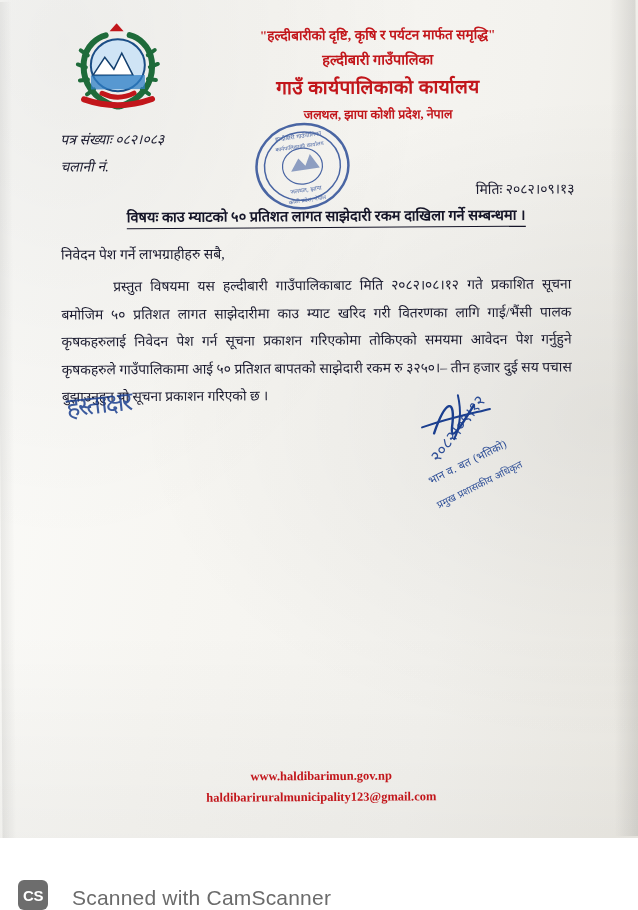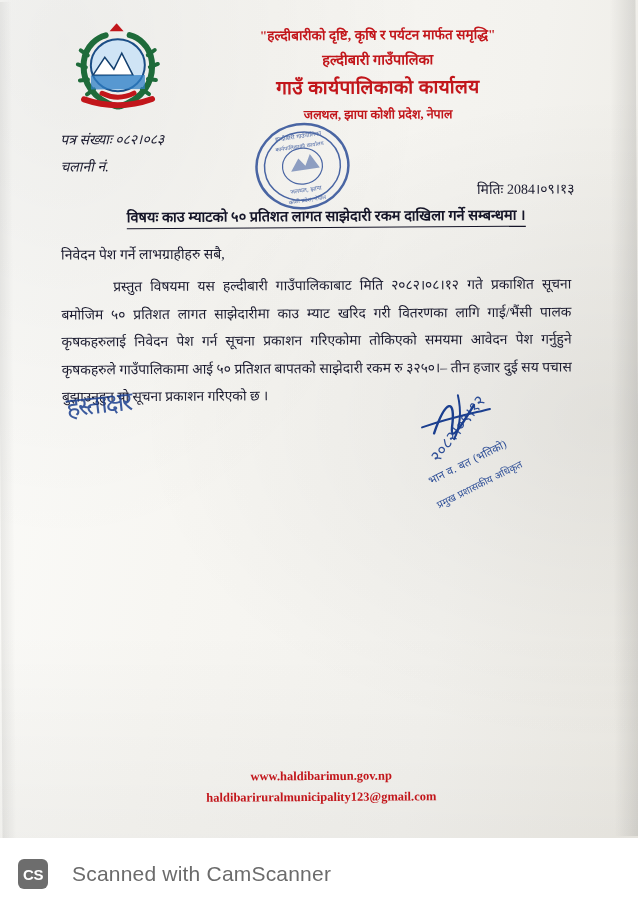--- a/index.html
+++ b/index.html
@@ -240,21 +240,21 @@
 
   
   .scanbar {
     position: absolute;
     left: 0;
     top: 838px;
     width: 638px;
     height: 72px;
     background: #ffffff;
     display: flex;
-    align-items: center;
+    align-items: flex-end;
     padding-left: 18px;
     box-sizing: border-box;
   }
   .cs-logo {
     width: 30px;
     height: 30px;
     border-radius: 6px;
     background: #6d6d6d;
     color: #ffffff;
     font-family: "Liberation Sans", sans-serif;
@@ -324,21 +324,21 @@
     <div class="meta-left">
       <div>
         <span>पत्र संख्याः</span>
         <span>०८२।०८३</span>
       </div>
       <div>चलानी नं.</div>
     </div>
 
     <div class="meta-right">
       <span>मितिः</span>
-      <span>2084।०९।१३</span>
+      <span>२०८२।०९।१३</span>
     </div>
 
     <div class="subject">विषयः काउ म्याटको ५० प्रतिशत लागत साझेदारी रकम दाखिला गर्ने सम्बन्धमा ।</div>
 
     <div class="salutation">निवेदन पेश गर्ने लाभग्राहीहरु सबै,</div>
 
     <div class="body-text">प्रस्तुत विषयमा यस हल्दीबारी गाउँपालिकाबाट मिति २०८२।०८।१२ गते प्रकाशित सूचना बमोजिम ५० प्रतिशत लागत साझेदारीमा काउ म्याट खरिद गरी वितरणका लागि गाई/भैंसी पालक कृषकहरुलाई निवेदन पेश गर्न सूचना प्रकाशन गरिएकोमा तोकिएको समयमा आवेदन पेश गर्नुहुने कृषकहरुले गाउँपालिकामा आई ५० प्रतिशत बापतको साझेदारी रकम रु ३२५०।– तीन हजार दुई सय पचास बुझाउनुहुन यो सूचना प्रकाशन गरिएको छ ।</div>
 
     <div class="ink sig-left">हस्ताक्षर</div>
 

